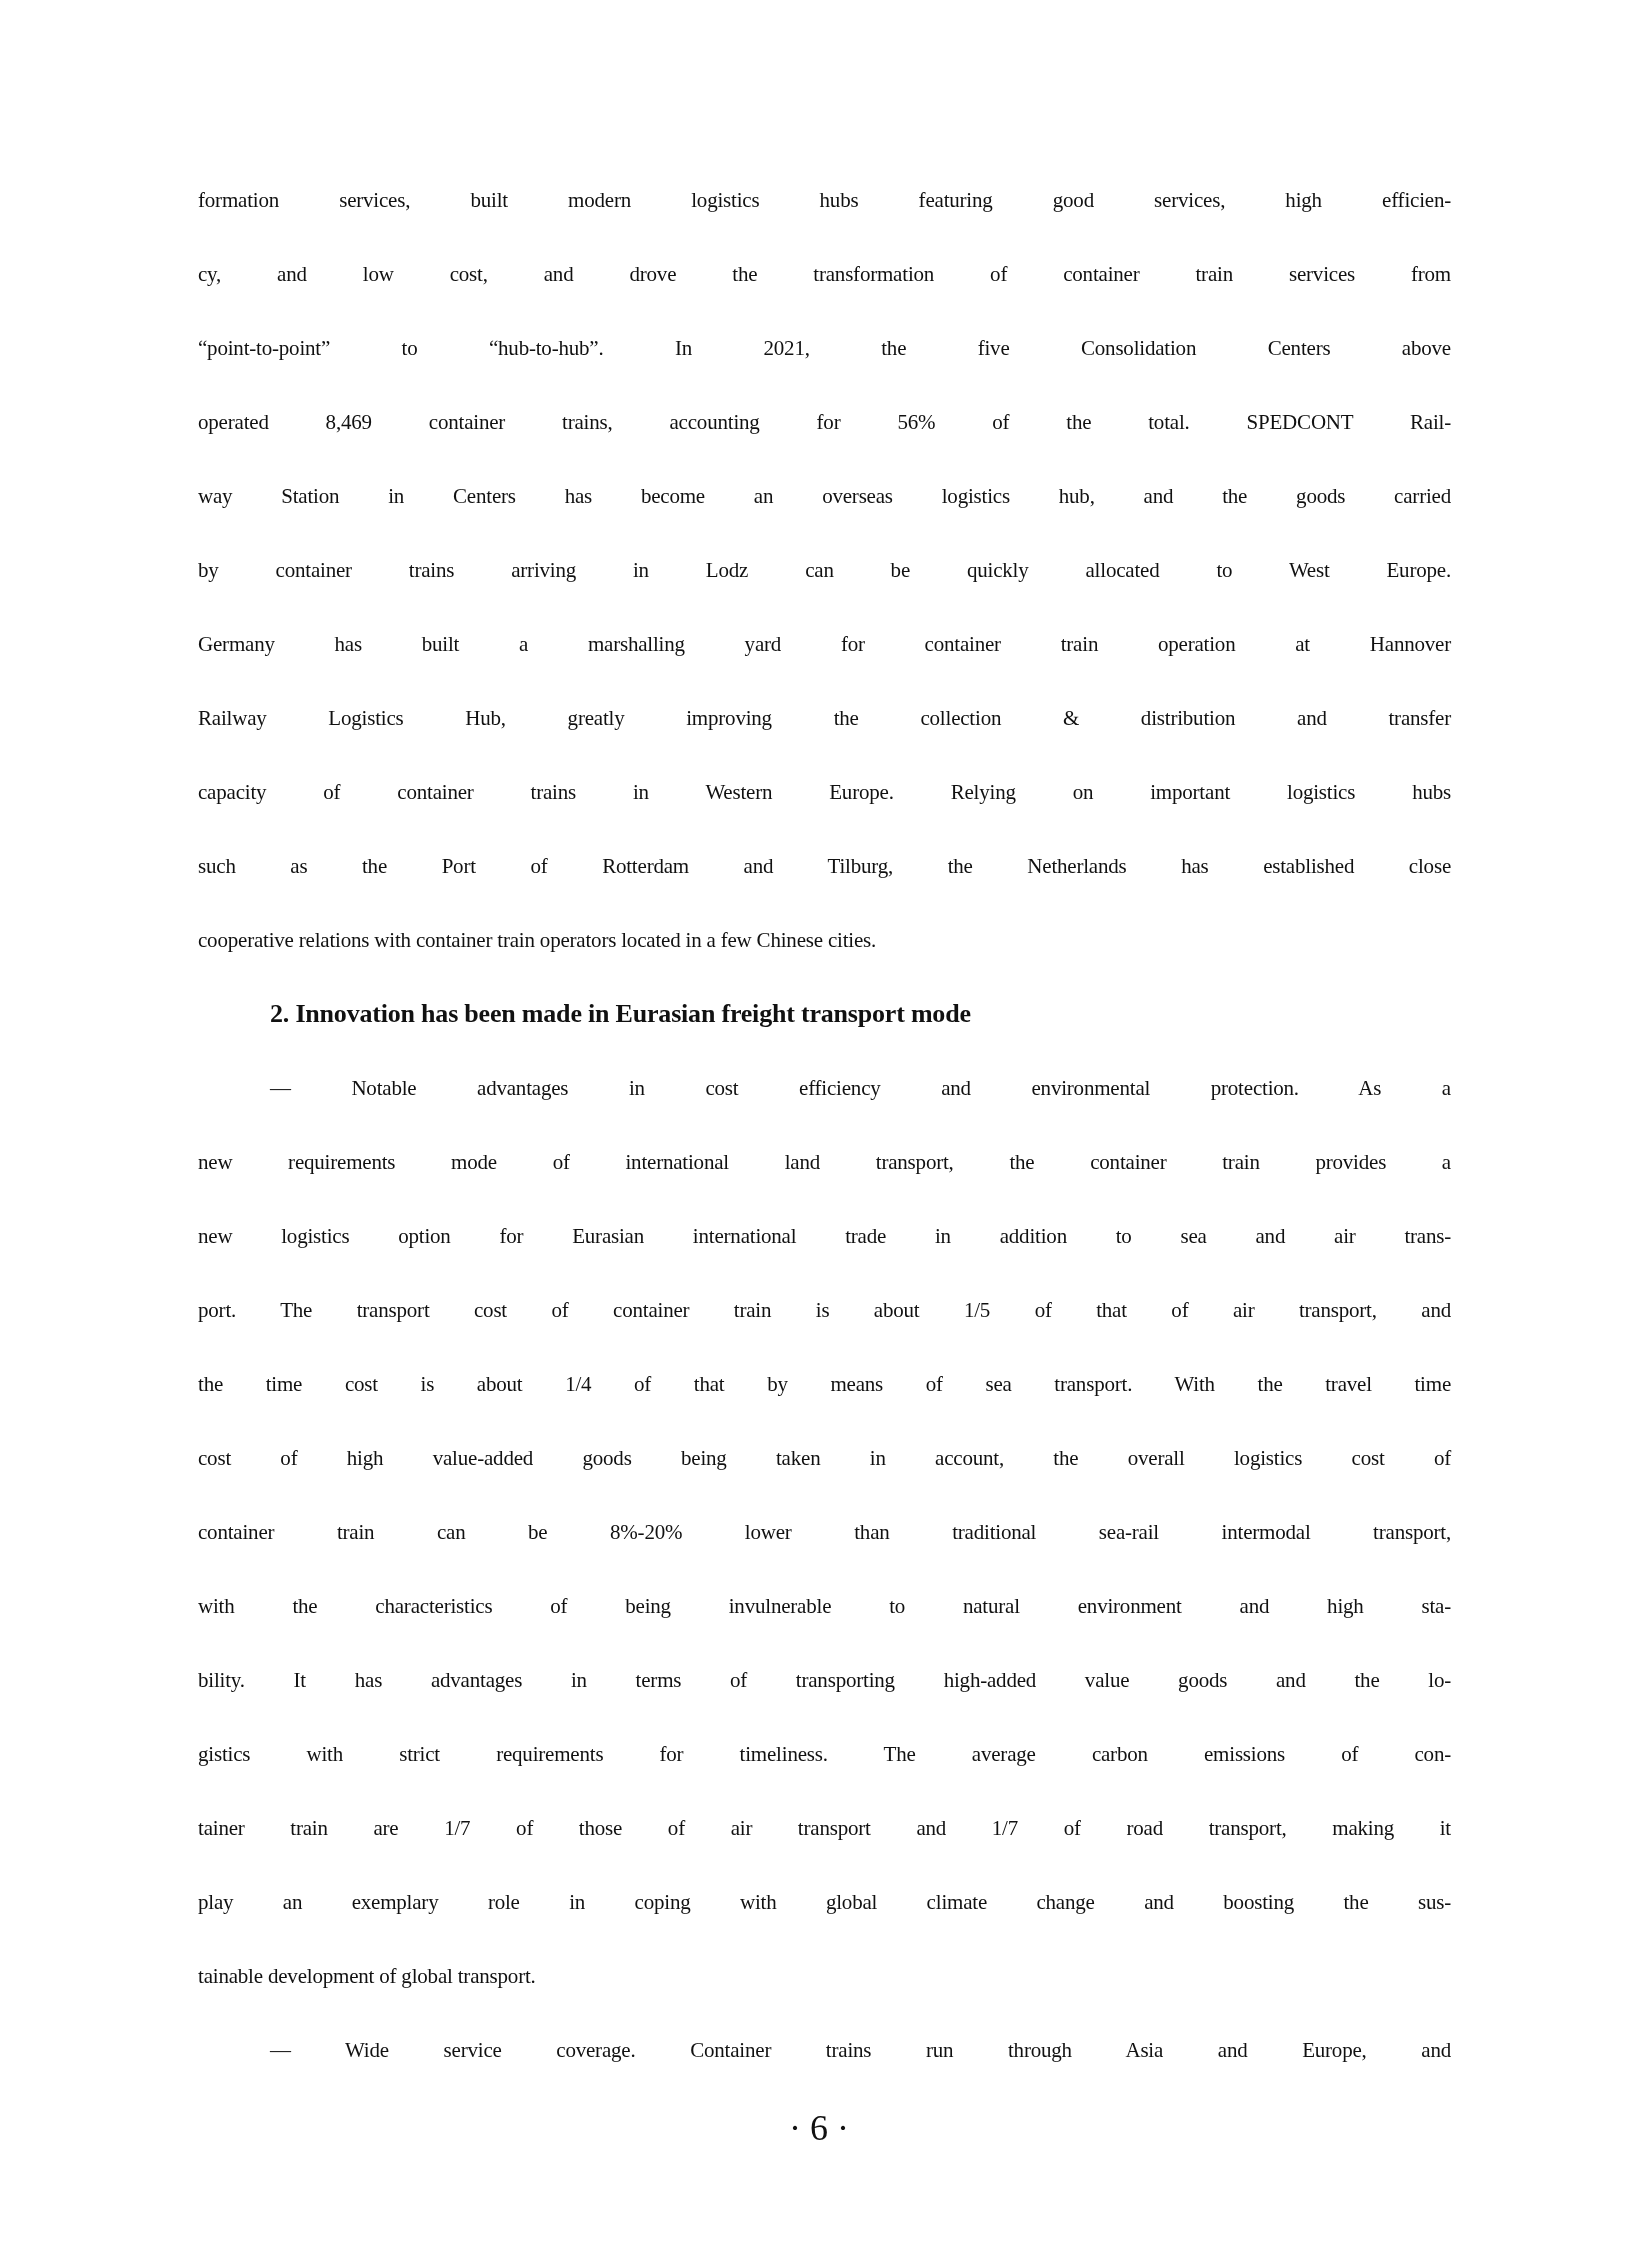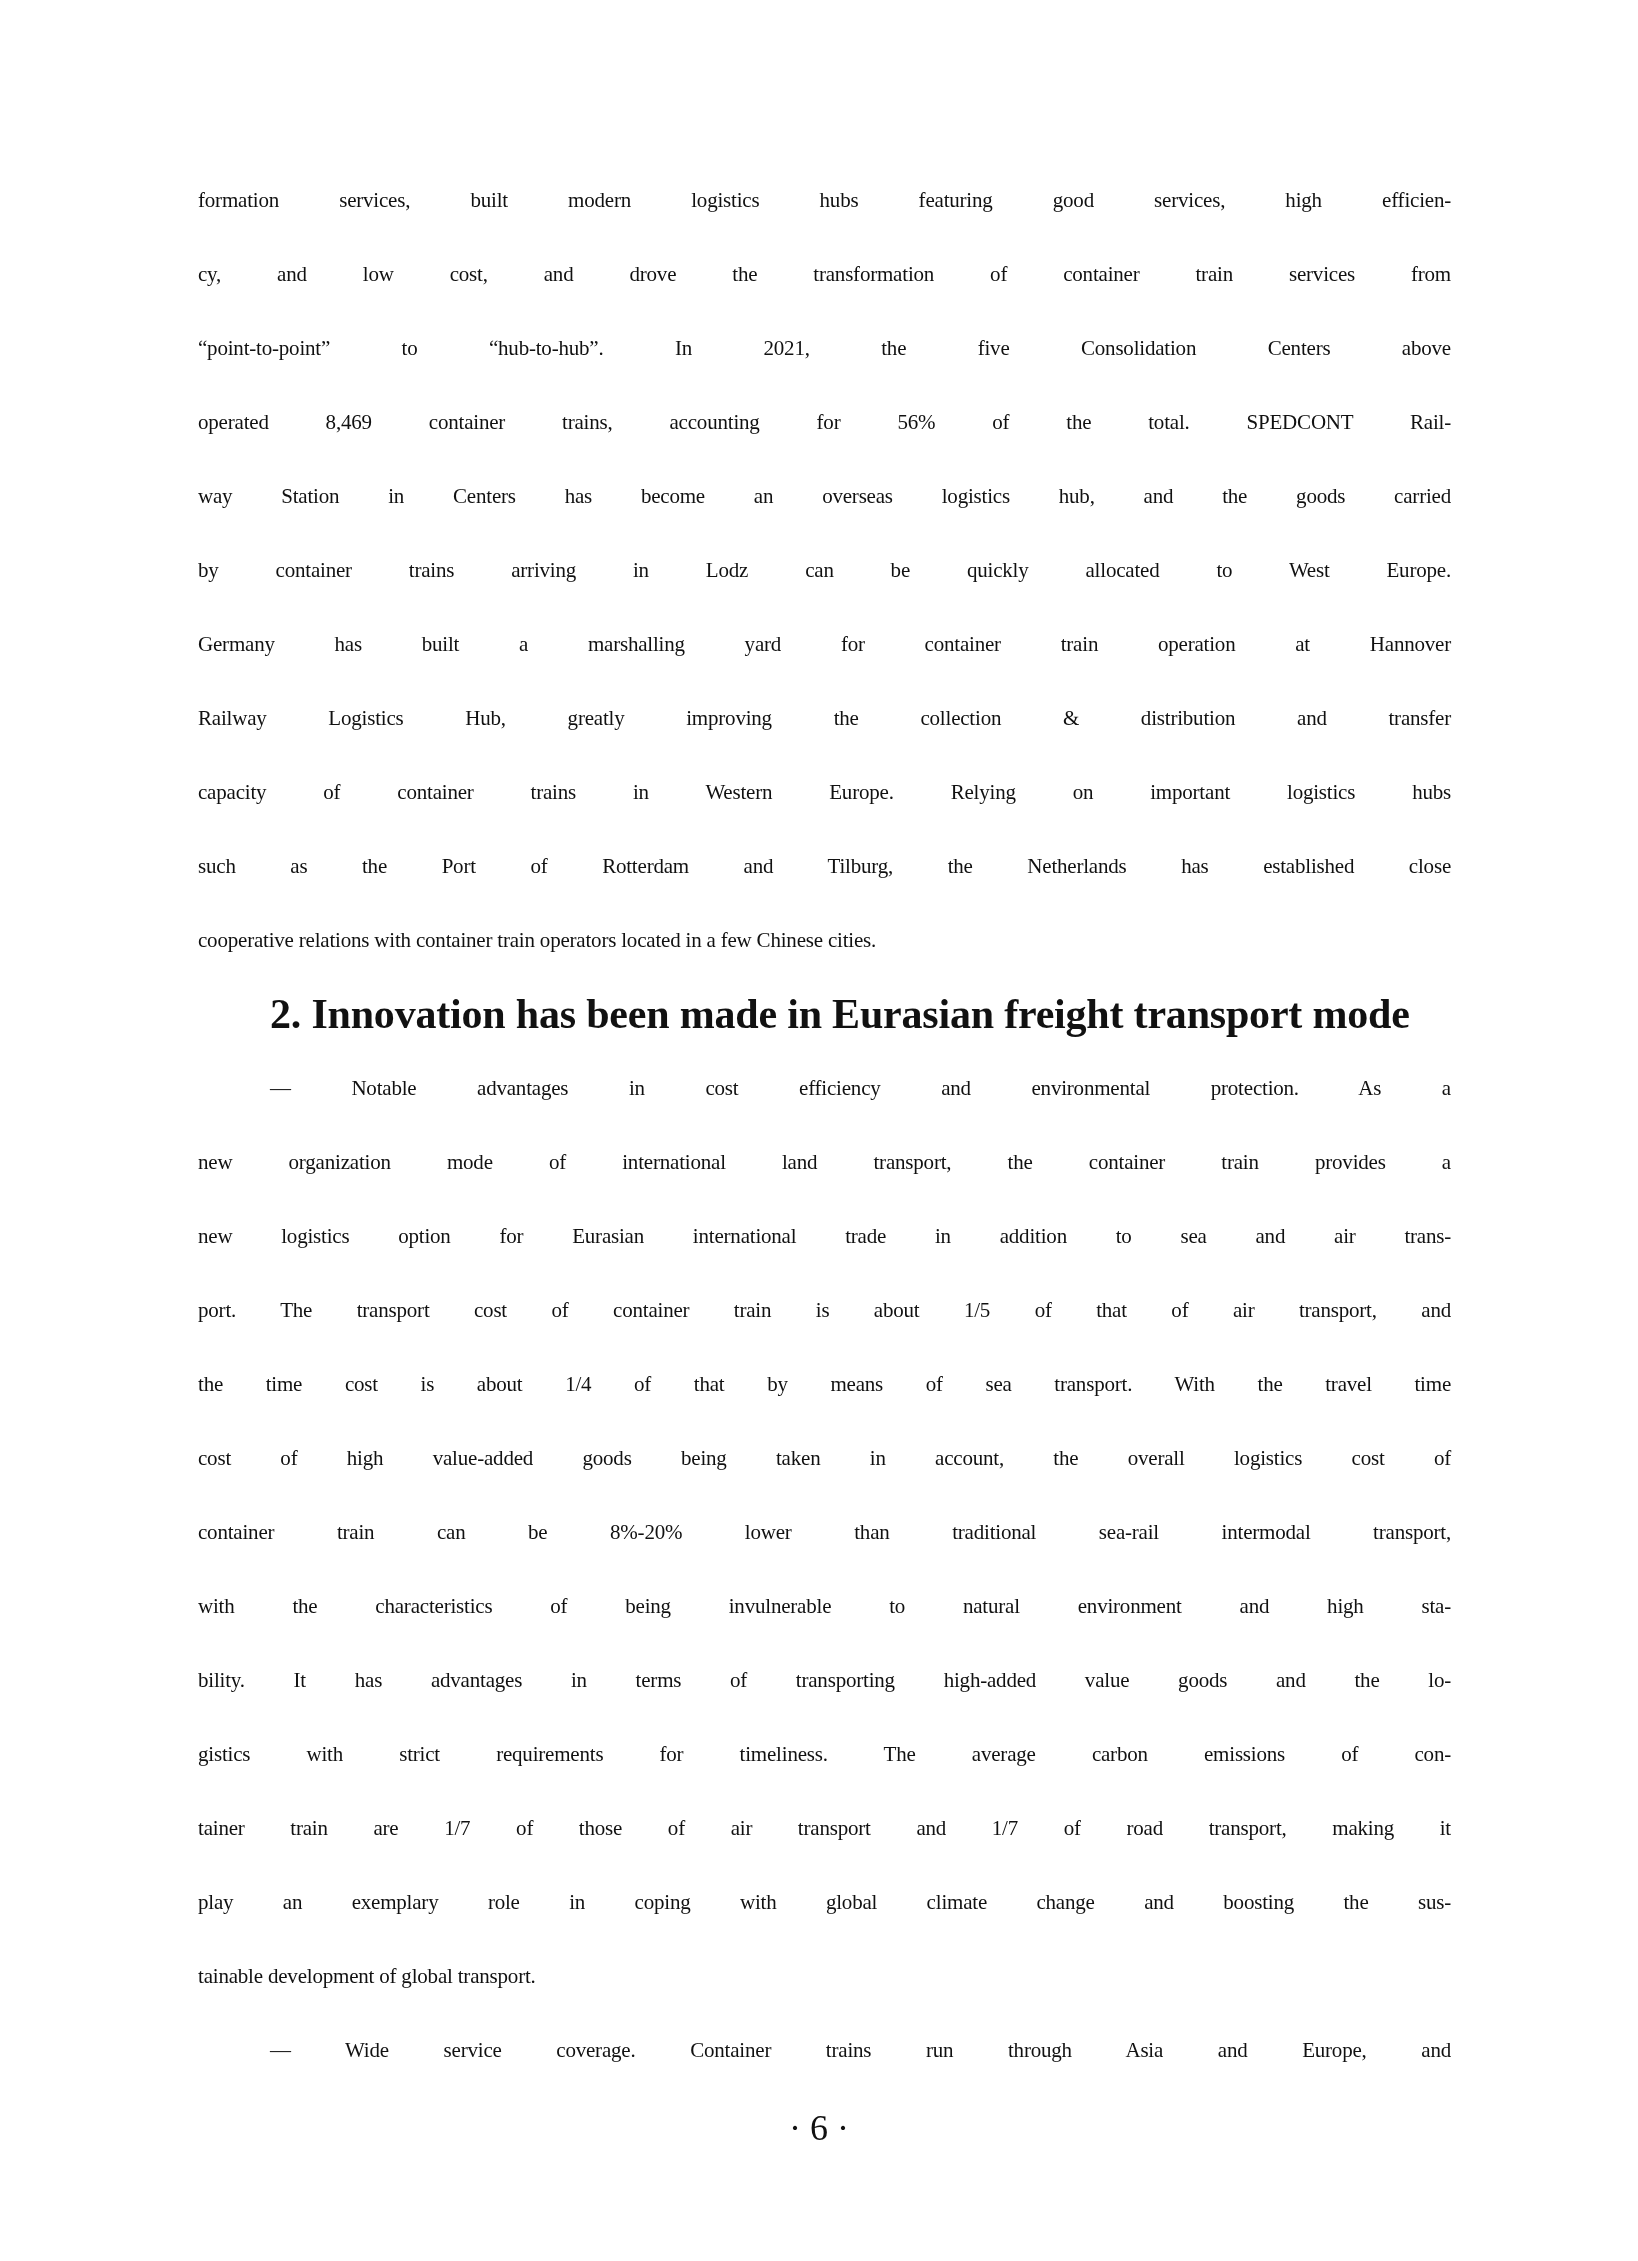--- a/index.html
+++ b/index.html
@@ -4,21 +4,21 @@
 <style>
   html, body { margin: 0; padding: 0; background: #ffffff; }
   body { width: 1638px; height: 2315px; position: relative; overflow: hidden;
          font-family: "Liberation Serif", "DejaVu Serif", serif; color: #111; }
   .page { position: absolute; left: 198px; top: 163px; width: 1253px; }
   .line { display: block; font-size: 21px; line-height: 74px; height: 74px;
           text-align: justify; text-align-last: justify; white-space: nowrap;
           letter-spacing: -0.2px; }
   .line.last { text-align-last: left; }
   .indent { padding-left: 72px; }
-  .heading { font-weight: bold; font-size: 42px; text-align-last: left; padding-left: 72px; }
+  .heading { font-weight: bold; font-size: 26px; text-align-last: left; padding-left: 72px; }
   .b { font-weight: normal; }
   .footer { position: absolute; left: 0; width: 100%; top: 2107px; text-align: center;
             font-size: 36px; }
 </style>
 </head>
 <body>
 
 <div class="page">
   <div>
     <span class="line">formation services, built modern logistics hubs featuring good services, high efficien-</span>
@@ -31,21 +31,21 @@
     <span class="line">Railway Logistics Hub, greatly improving the collection &amp; distribution and transfer</span>
     <span class="line">capacity of container trains in Western Europe.  Relying on important logistics hubs</span>
     <span class="line">such as the Port of Rotterdam and Tilburg, the Netherlands has established close</span>
     <span class="line last">cooperative relations with container train operators located in a few Chinese cities.</span>
   </div>
 
   <span class="line heading">2.  Innovation has been made in Eurasian freight transport mode</span>
 
   <div>
     <span class="line indent"><span class="b">— Notable advantages in cost efficiency and environmental protection.</span><span> As a</span></span>
-    <span class="line">new organization mode of international land transport, the container train provides a</span>
+    <span class="line">new requirements mode of international land transport, the container train provides a</span>
     <span class="line">new logistics option for Eurasian international trade in addition to sea and air trans-</span>
     <span class="line">port.  The transport cost of container train is about 1/5 of that of air transport, and</span>
     <span class="line">the time cost is about 1/4 of that by means of sea transport.  With the travel time</span>
     <span class="line">cost of high value-added goods being taken in account, the overall logistics cost of</span>
     <span class="line">container train can be 8%-20%  lower than traditional sea-rail intermodal transport,</span>
     <span class="line">with the characteristics of being invulnerable to natural environment and high sta-</span>
     <span class="line">bility.  It has advantages in terms of transporting high-added value goods and the lo-</span>
     <span class="line">gistics with strict requirements for timeliness.  The average carbon emissions of con-</span>
     <span class="line">tainer train are 1/7 of those of air transport and 1/7 of road transport, making it</span>
     <span class="line">play an exemplary role in coping with global climate change and boosting the sus-</span>

